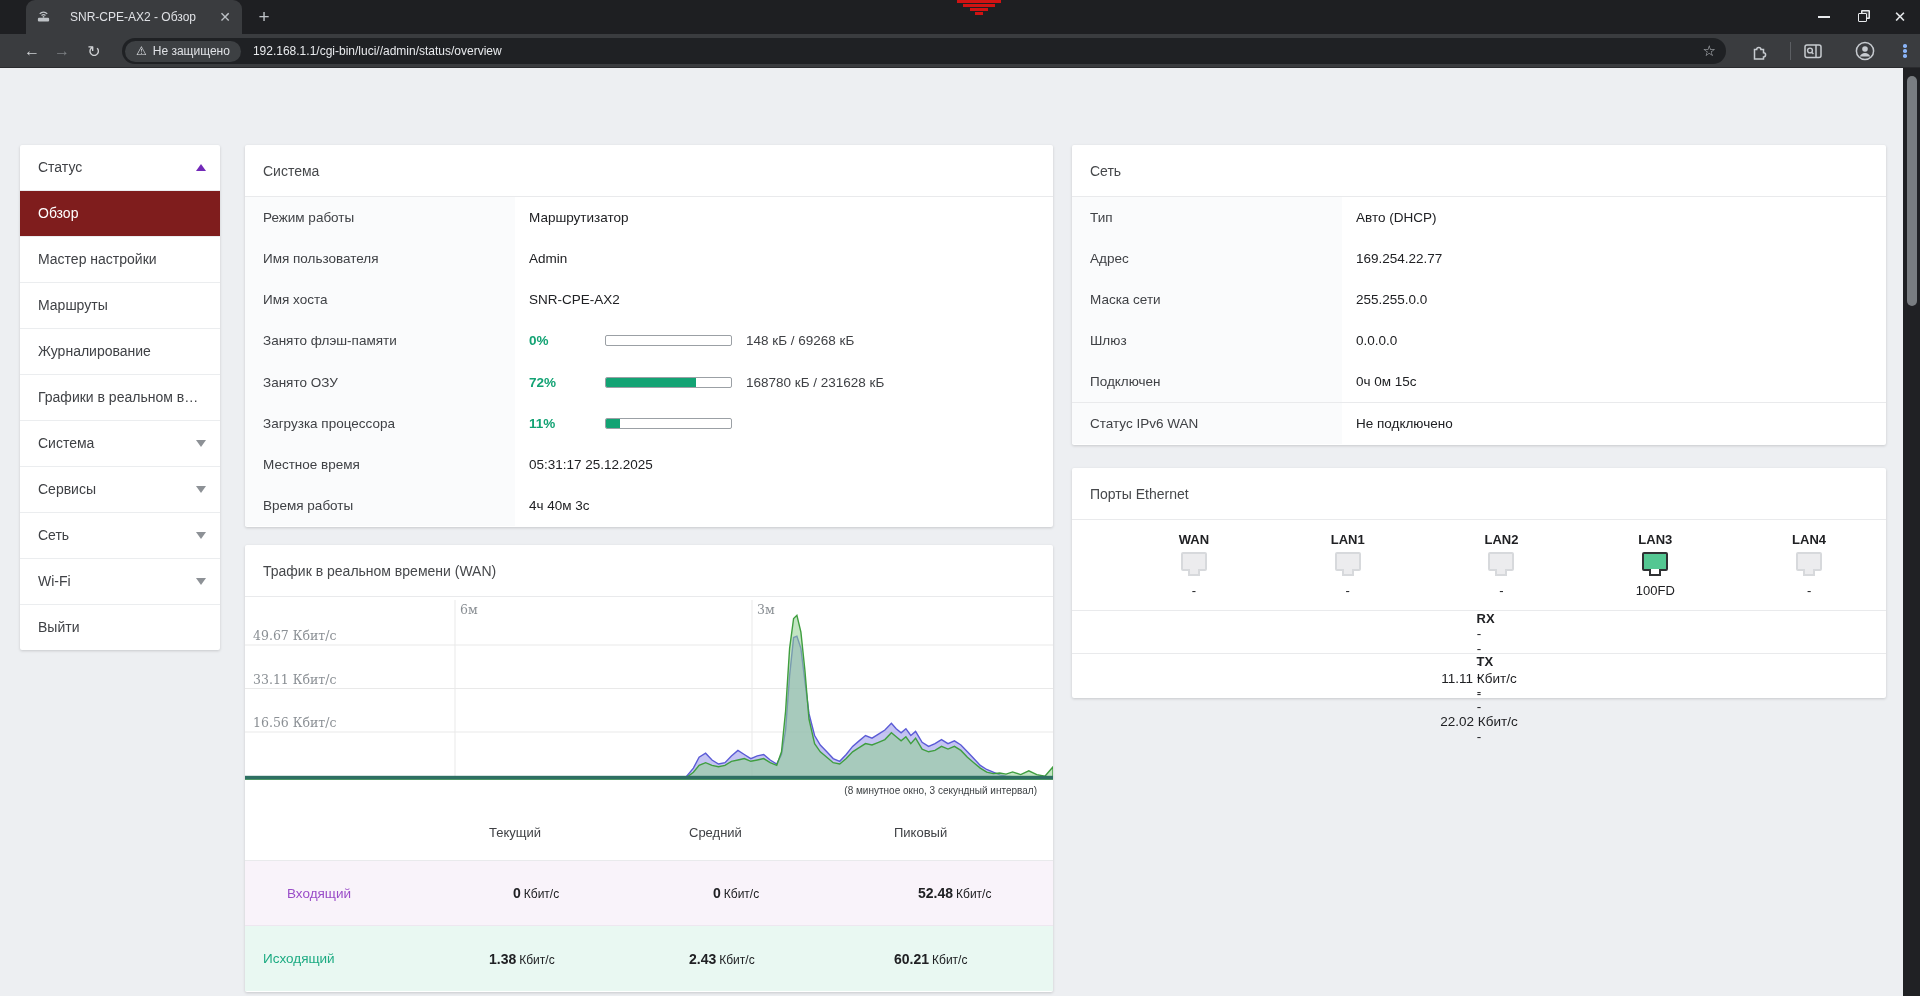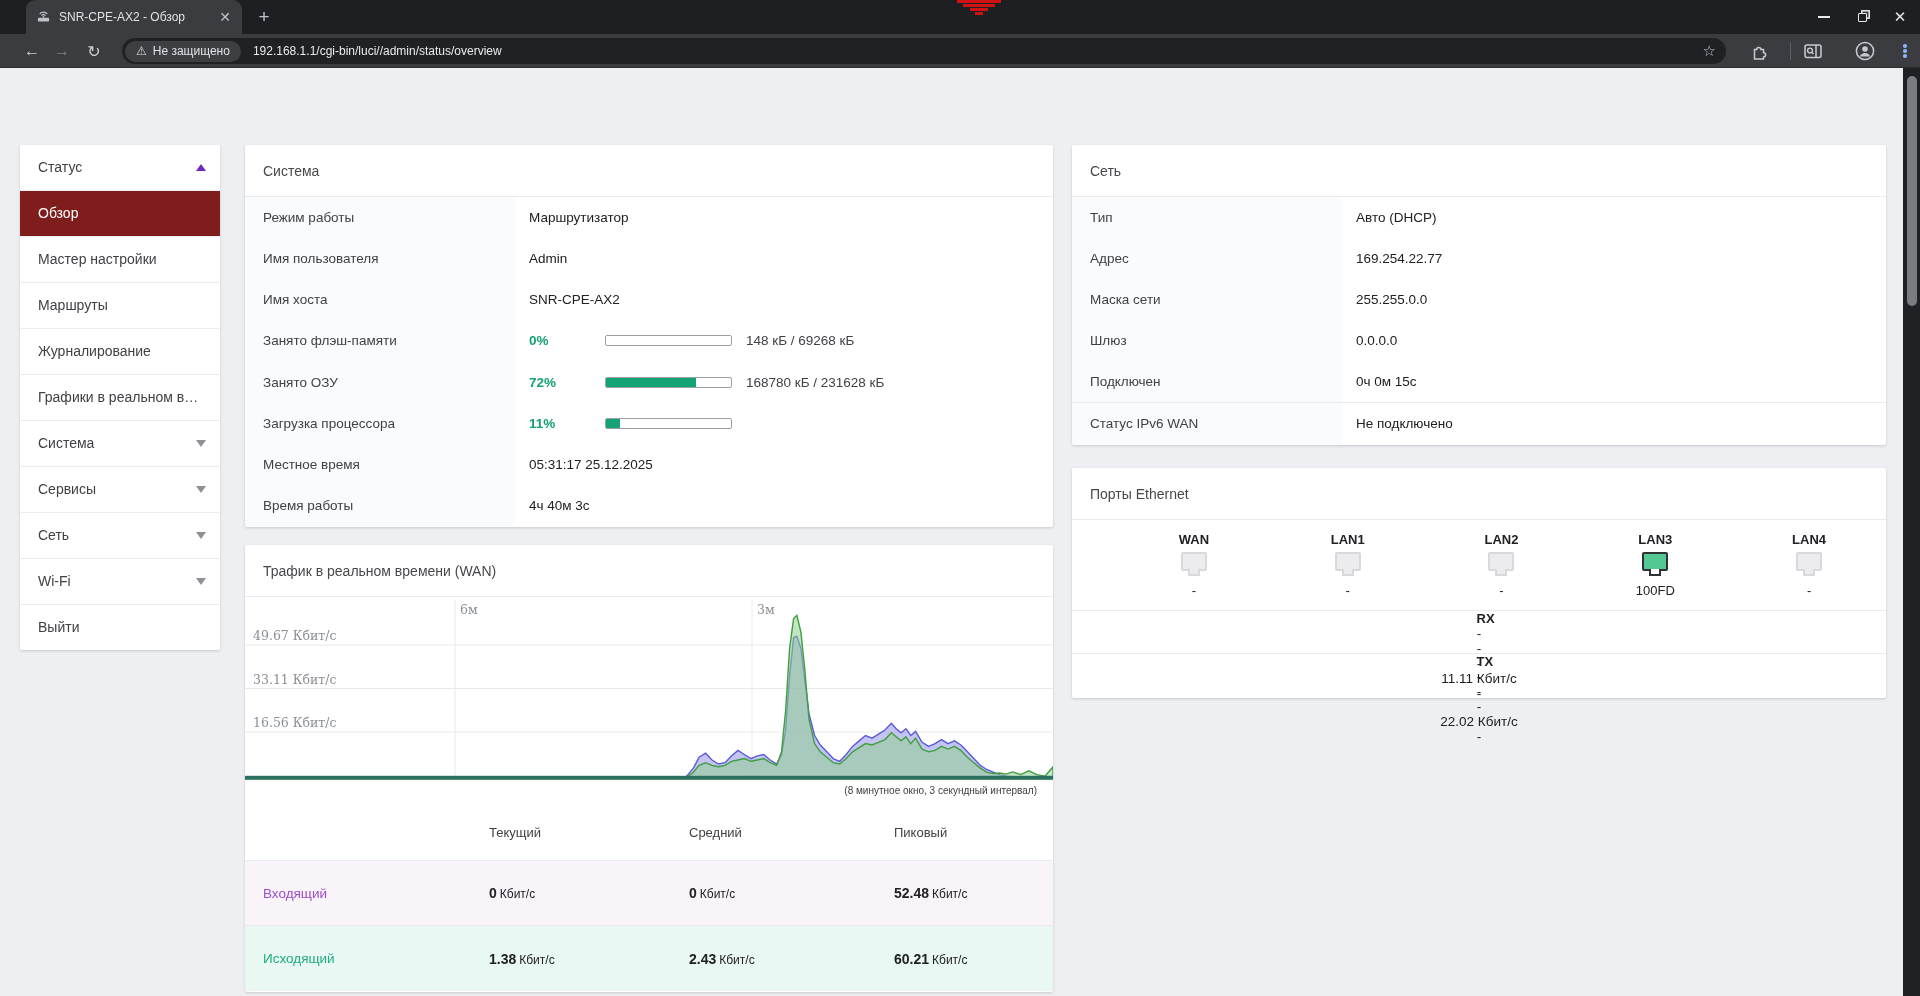--- a/index.html
+++ b/index.html
@@ -2,21 +2,21 @@
 <html><head>
 <meta charset="utf-8">
 <style>
   * { margin:0; padding:0; box-sizing:border-box; }
   html,body { width:1920px; height:996px; overflow:hidden; background:#edeff2;
     font-family:"Liberation Sans", sans-serif; }
 
   
   #tabstrip { position:absolute; left:0; top:0; width:1920px; height:34px; background:#1e1f22; }
   #tab { position:absolute; left:26px; top:0; width:216px; height:34px; background:#3a3c3f;
-    border-radius:9px 9px 0 0; display:flex; align-items:center; padding:0 8px 0 10px; }
+    border-radius:9px 9px 0 0; display:flex; align-items:center; padding:0 8px 0 10px;gap:11px; }
   #tab-title { color:#dfe1e5; font-size:12px; white-space:nowrap; overflow:hidden;
     text-overflow:ellipsis; flex:1; margin-left:8px; }
   #tab-close { color:#bdc1c6; font-size:14px; line-height:14px; cursor:default; padding:0 3px; }
   #newtab { position:absolute; left:252px; top:6px; width:24px; height:24px; color:#bdc1c6;
     font-size:19px; text-align:center; line-height:22px; }
   .wctl { position:absolute; top:0; width:36px; height:34px; display:flex; align-items:center;
     justify-content:center; color:#e8eaed; }
   #win-min span { display:block; width:12px; height:2px; background:#e8eaed; }
   #win-restore span { display:block; width:9px; height:9px; border:1.5px solid #e8eaed;
     border-radius:1px; box-shadow:3px -3px 0 -1.5px #3a3c3f, 3px -3px 0 0 #e8eaed; }
@@ -85,21 +85,21 @@
   .ytick, .xtick { font-family:"DejaVu Serif", serif; font-size:12.5px; fill:#8a8f94; }
   #chart-caption { text-align:right; padding-right:16px; font-size:10px; color:#3c4043;
     height:22px; line-height:18px; }
   .trow { display:flex; align-items:center; }
   .trow .c0 { width:244px; padding-left:18px; flex:none; font-size:13.5px; }
   .trow .c1 { width:200px; flex:none; }
   .trow .c2 { width:205px; flex:none; }
   .trow .c3 { flex:1; }
   #traffic-thead { height:57px; border-bottom:1px solid #e9eaec; color:#3f4145; font-size:13px; }
   .traffic-row { height:65px; }
-  .traffic-row.in { background:#f9f3fa; border-bottom:1px solid #eee7f0; }
+  .traffic-row.in { background:#f9f3fa; border-bottom:1px solid #eee7f0;padding-left:24px; }
   .traffic-row.in .c0 { color:#9a4dc8; }
   .traffic-row.out { background:#e9f8f2; }
   .traffic-row.out .c0 { color:#1cab82; }
   .bnum { font-weight:700; font-size:14px; color:#202124; }
   .bunit { font-size:12px; color:#202124; margin-left:3px; }
 
   
   #ports-body { display:flex; flex-direction:column; }
   #ports-head { height:90px; display:flex; padding-left:45px; }
   .pcol { flex:1; display:flex; flex-direction:column; align-items:center; justify-content:center;

